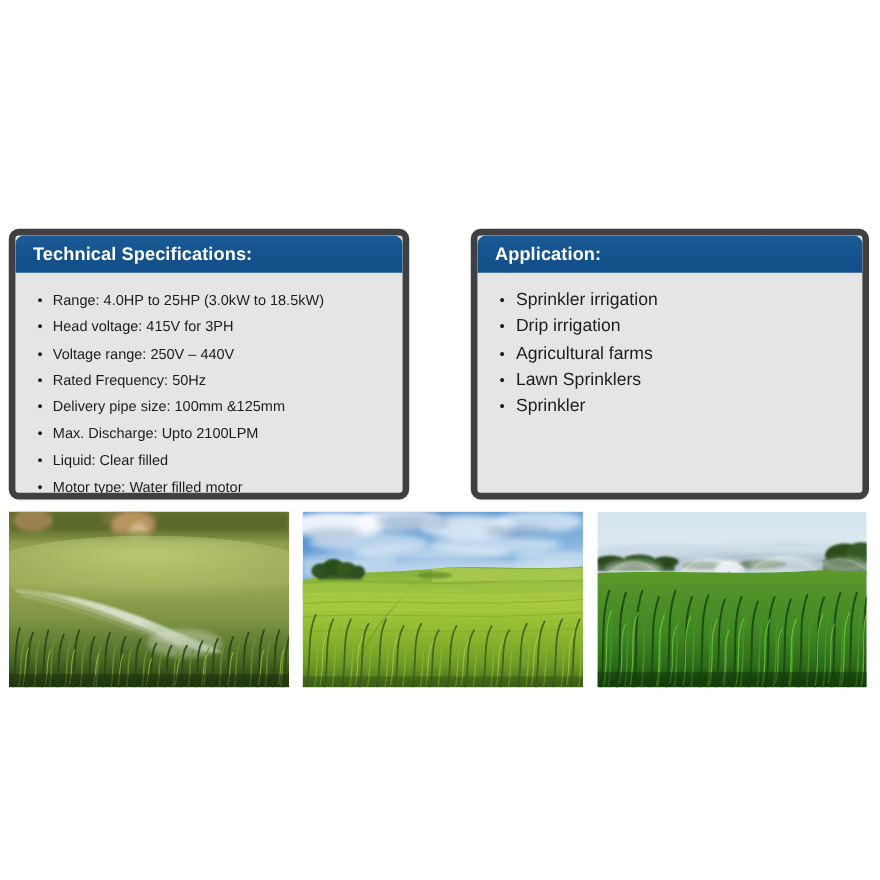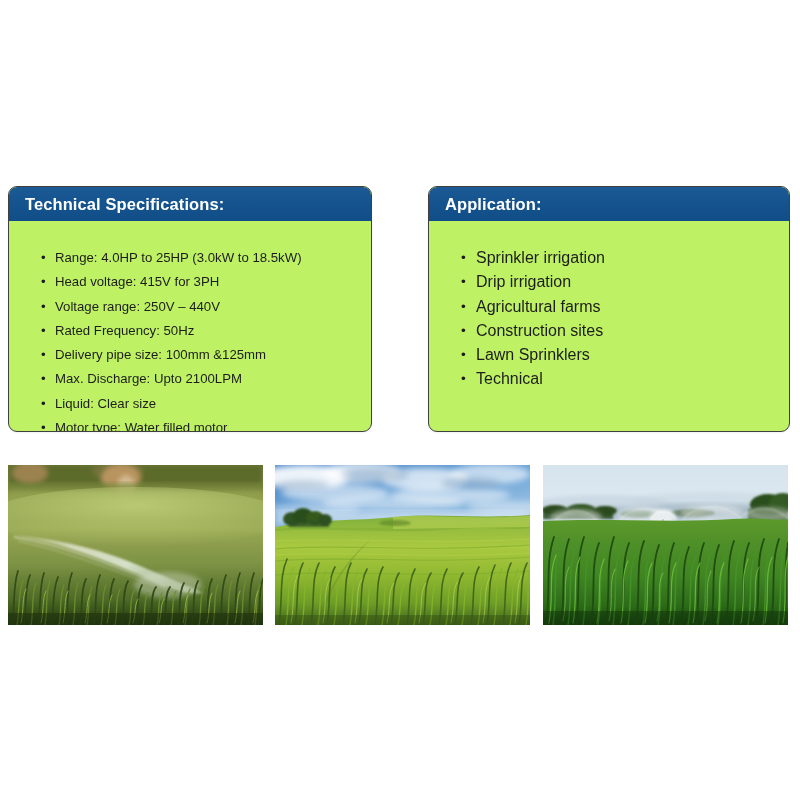--- a/index.html
+++ b/index.html
@@ -18,23 +18,23 @@
 
   #page {
     position: relative;
     width: 800px;
     height: 800px;
   }
 
   
   .card {
     position: absolute;
-    top: 186px;
-    background: #bef264;
-    border: 1px solid #404040;
+    top: 208px;
+    background: #e5e5e5;
+    border: 6px solid #404040;
     border-radius: 9px;
     box-sizing: border-box;
     box-shadow: 0 1px 2px rgba(0,0,0,0.05);
     overflow: hidden;
   }
   #card-tech {
     left: 8px;
     width: 364px;
     height: 246px;
   }
@@ -60,21 +60,21 @@
     font-weight: bold;
     letter-spacing: 0.1px;
     line-height: 1;
   }
 
   .card-body {
     padding: 9px 12px 8px 16px;
   }
   .spec-list {
     list-style: none;
-    margin: 16px;
+    margin: 4px;
     padding: 0;
   }
   .spec-list li {
     position: relative;
     padding-left: 14px;
     color: #1d1d1d;
     font-size: 13.2px;
     line-height: 24.3px;
     white-space: nowrap;
   }
@@ -120,38 +120,37 @@
       <span class="card-header-title">Technical Specifications:</span>
     </div>
     <div class="card-body">
       <ul class="spec-list">
         <li>Range: 4.0HP to 25HP (3.0kW to 18.5kW)</li>
         <li>Head voltage: 415V for 3PH</li>
         <li>Voltage range: 250V – 440V</li>
         <li>Rated Frequency: 50Hz</li>
         <li>Delivery pipe size: 100mm &amp;125mm</li>
         <li>Max. Discharge: Upto 2100LPM</li>
-        <li>Liquid: Clear size</li>
+        <li>Liquid: Clear filled</li>
         <li>Motor type: Water filled motor</li>
       </ul>
     </div>
   </div>
 
   <div class="card" id="card-app">
     <div class="card-header">
       <span class="card-header-title">Application:</span>
     </div>
     <div class="card-body">
       <ul class="spec-list">
         <li>Sprinkler irrigation</li>
         <li>Drip irrigation</li>
         <li>Agricultural farms</li>
-        <li>Construction sites</li>
         <li>Lawn Sprinklers</li>
-        <li>Technical</li>
+        <li>Sprinkler</li>
       </ul>
     </div>
   </div>
 
   <div class="photo" id="photo-1" aria-label="Close-up of a lawn sprinkler spraying a fan of water across sunlit green grass">
     <svg viewBox="0 0 255 160" preserveAspectRatio="none">
       <defs>
         <linearGradient id="p1bg" x1="0" y1="0" x2="0" y2="1">
           <stop offset="0%" stop-color="#6f7a3a"></stop>
           <stop offset="14%" stop-color="#8d9a4c"></stop>

